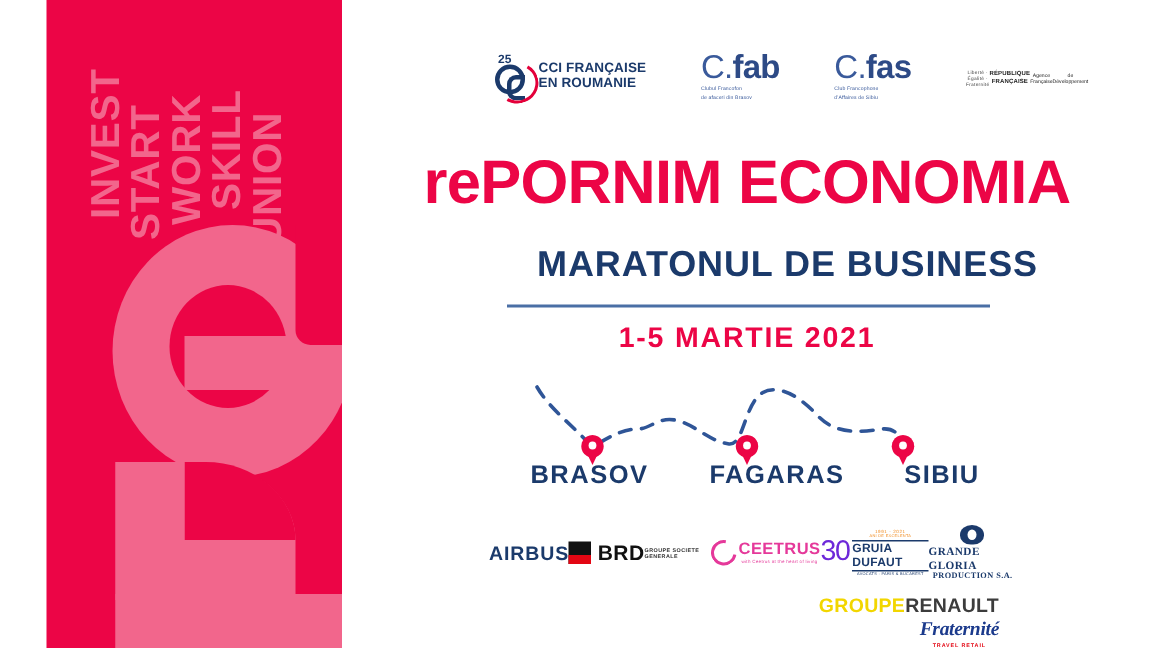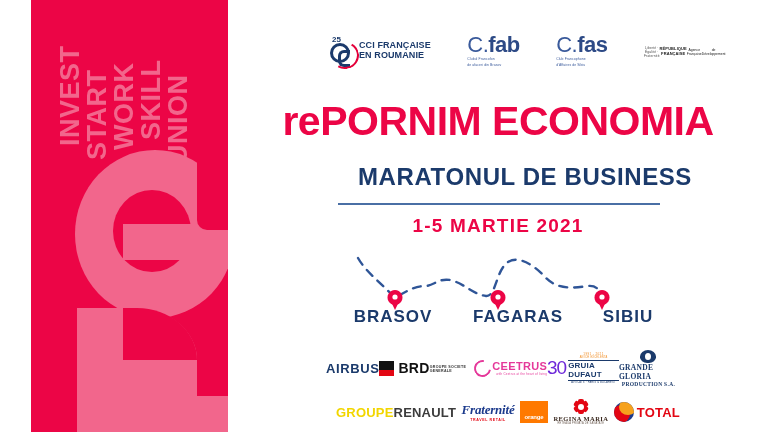--- a/index.html
+++ b/index.html
@@ -134,39 +134,39 @@
     font-size:17px;font-weight:bold;color:#1b3a6b;letter-spacing:1px;text-align:center;
   }
   .city.c1{width:130px;} .city.c2{width:120px;} .city.c3{width:100px;}
 
   
   .sponsors1{
     position:absolute;left:326px;top:350px;width:352px;height:36px;
     display:flex;align-items:center;justify-content:space-between;
   }
   .sponsors2{
-    position:absolute;left:336px;top:396px;width:344px;height:32px;
-    display:flex;align-items:center;justify-content:space-between;
+    position:absolute;left:322px;top:396px;width:344px;height:32px;
+    display:flex;align-items:flex-end;justify-content:space-between;flex-direction:column;
   }
   .sp{display:flex;align-items:center;}
 
   .airbus{font-size:13px;font-weight:bold;color:#1b3a6b;letter-spacing:0.6px;}
   .brd{display:flex;flex-direction:row;align-items:center;}
   .brd-top{display:flex;align-items:center;gap:4px;}
   .brd-sq{width:15px;height:15px;background:#111;position:relative;}
   .brd-sq::after{content:"";position:absolute;left:0;bottom:0;width:15px;height:6px;background:#e30613;}
   .brd-name{font-size:14px;font-weight:bold;color:#111;letter-spacing:0.3px;}
   .brd-sub{font-size:3.6px;font-weight:bold;color:#333;letter-spacing:0.3px;margin-top:2px;}
 
   .ceetrus{display:flex;align-items:center;gap:1px;}
   .ce-c{
     width:13px;height:13px;border-radius:50%;
     border:2.5px solid #e5399a;border-right-color:transparent;transform:rotate(-35deg);
   }
-  .ce-txt{display:flex;flex-direction:column;align-items:flex-end;}
+  .ce-txt{display:flex;flex-direction:column;align-items:center;}
   .ce-name{font-size:11px;font-weight:bold;color:#e5399a;letter-spacing:0.3px;}
   .ce-sub{font-size:3px;color:#e5399a;letter-spacing:0.2px;}
 
   .gruia{display:flex;align-items:center;gap:2px;}
   .gr-30{font-size:19px;font-weight:normal;color:#6d28d9;letter-spacing:-1px;position:relative;}
   .gr-right{display:flex;flex-direction:column;align-items:center;}
   .gr-years{font-size:3px;color:#f08a1d;letter-spacing:0.4px;}
   .gr-anniv{font-size:2.6px;color:#f08a1d;letter-spacing:0.2px;margin-bottom:0.5px;}
   .gr-name{font-size:8px;font-weight:bold;color:#1b3a6b;letter-spacing:0.2px;border-top:0.6px solid #1b3a6b;border-bottom:0.6px solid #1b3a6b;padding:0.5px 0;}
   .gr-sub{font-size:2.6px;color:#1b3a6b;letter-spacing:0.2px;margin-top:0.5px;}

